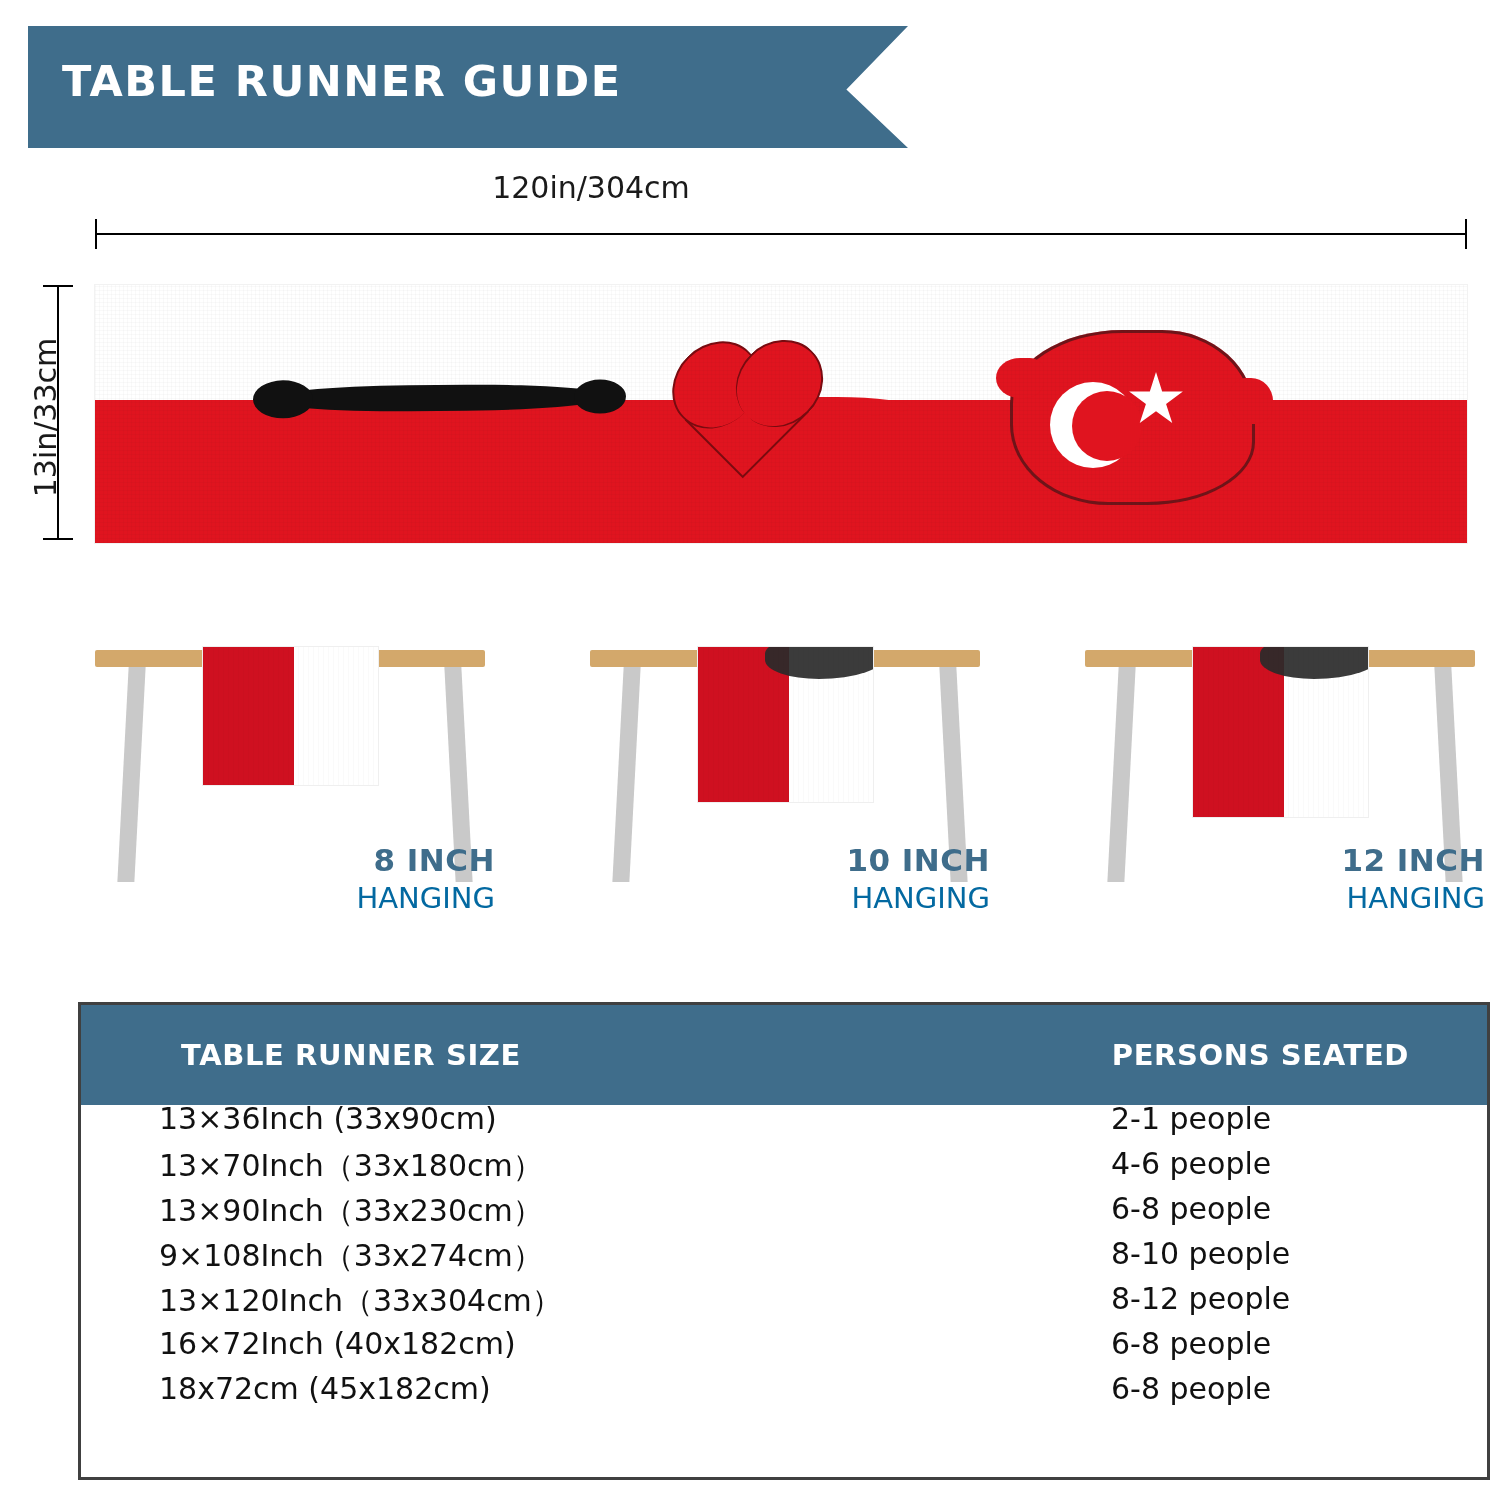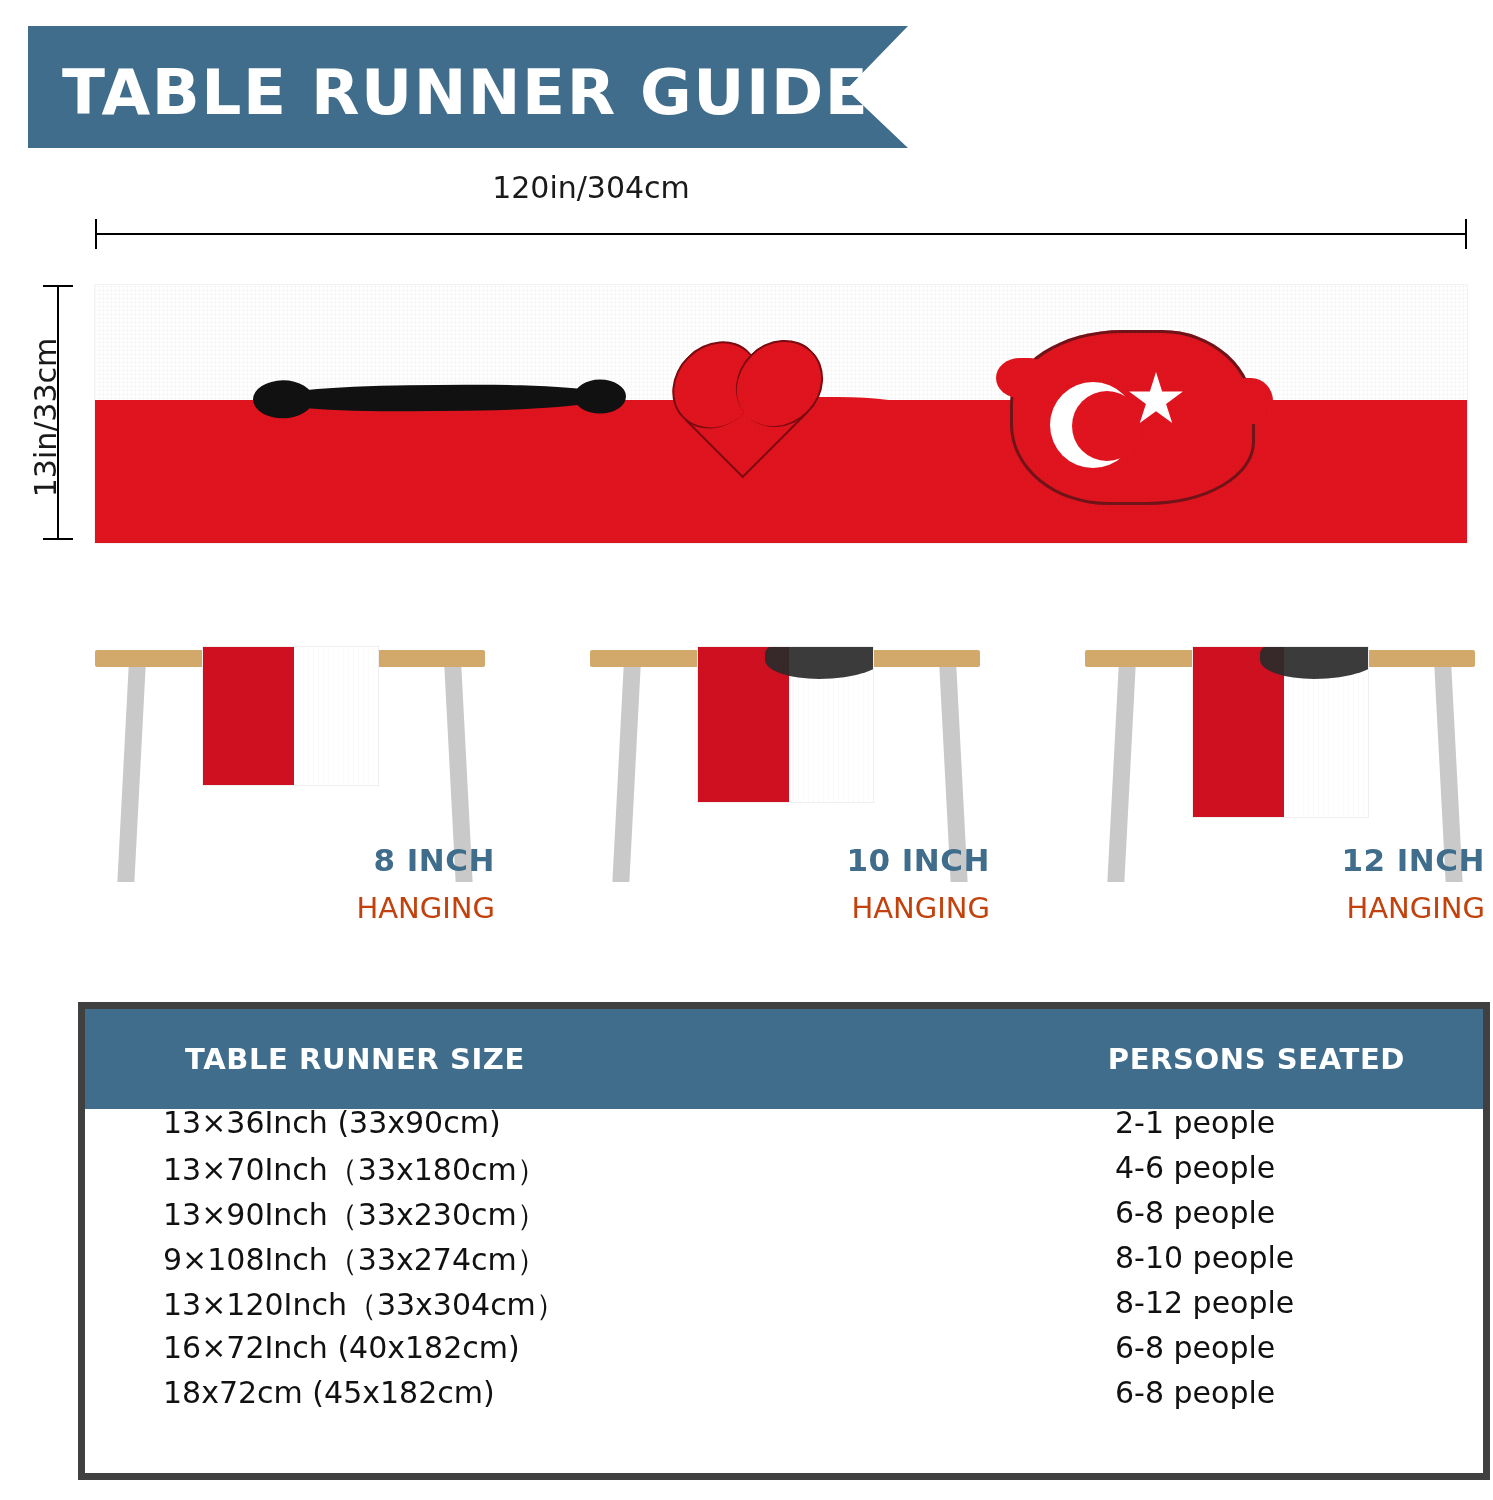--- a/index.html
+++ b/index.html
@@ -32,21 +32,21 @@
     position: absolute;
     inset: 0;
     background: #3f6d8b;
     clip-path: polygon(0 0, 100% 0, 93% 52%, 100% 100%, 0 100%);
   }
   .banner-title {
     position: absolute;
     left: 34px;
     top: 30px;
     color: #ffffff;
-    font-size: 63px;
+    font-size: 43px;
     font-weight: bold;
     letter-spacing: 1.5px;
     font-family: "DejaVu Sans", sans-serif;
   }
 
   
   .len-label {
     position: absolute;
     left: 0;
     top: 170px;
@@ -341,36 +341,36 @@
   }
   .cap .big {
     font-size: 31px;
     font-weight: bold;
     color: #3f6d8b;
     letter-spacing: 0.5px;
     font-family: "DejaVu Sans", sans-serif;
   }
   .cap .small {
     font-size: 29px;
-    color: #c2410c;
-    margin-top: 13px;
+    color: #0369a1;
+    margin-top: 3px;
     font-family: "DejaVu Sans", sans-serif;
   }
   .cap.c1 { top: 222px; }
   .cap.c2 { top: 222px; }
   .cap.c3 { top: 222px; }
 
   
   .sizebox {
     position: absolute;
     left: 78px;
     top: 1002px;
     width: 1412px;
     height: 478px;
-    border: 7px solid #404040;
+    border: 3px solid #404040;
     box-sizing: border-box;
     background: #ffffff;
   }
   .sizehead {
     position: absolute;
     left: 0;
     top: 0;
     width: 100%;
     height: 100px;
     background: #3f6d8b;

